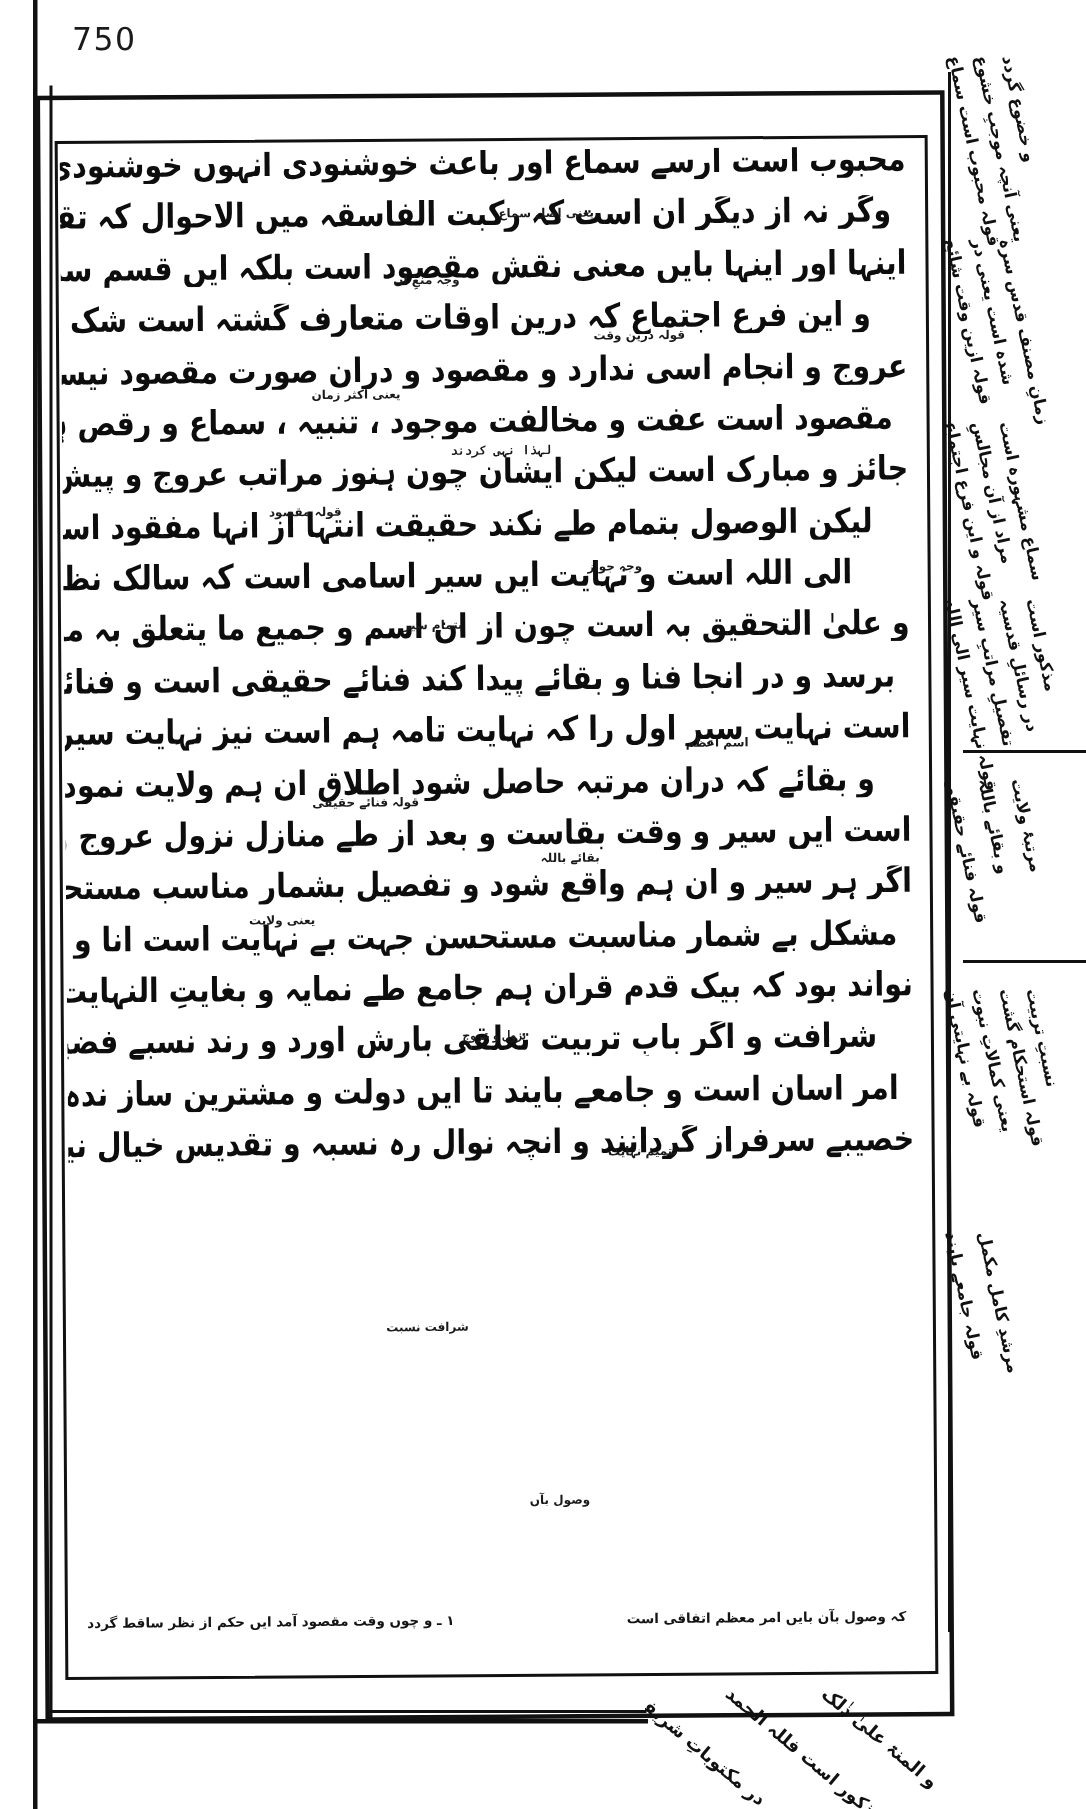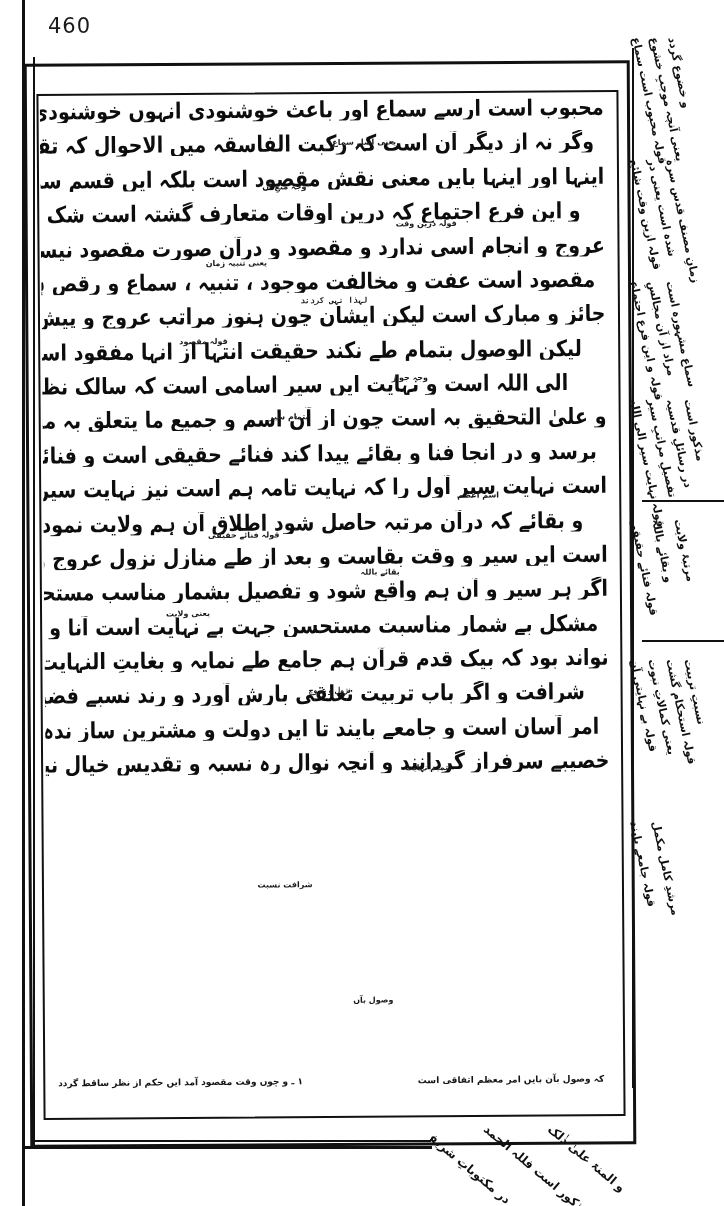--- a/index.html
+++ b/index.html
@@ -191,21 +191,21 @@
     width: 398px;
     height: 2px;
     background: #111;
   }
 </style>
 </head>
 <body>
 
 <div id="page">
 
-  <div class="page-number">460</div>
+  <div class="page-number">750</div>
 
   <div class="scan-edge-left"></div>
   <div class="scan-edge-left2"></div>
   <div class="scan-bottom"></div>
   <div class="scan-bottom2"></div>
 
   <div class="text-frame"></div>
   <div class="text-frame-inner"></div>
 
   <div class="body-block">
@@ -226,21 +226,21 @@
     <p class="line">اگر ہر سیر و آن ہم واقع شود و تفصیل بشمار مناسب مستحسن در آن تحقق گردد و ہرگز نہایت آن مرتبہ ہر اسمہ</p>
     <p class="line ind-2">مشکل بے شمار مناسبت مستحسن جہت بے نہایت است آنا و وقت نہایت عروج و آخر خواہند بود و از آن ہم اندازہ</p>
     <p class="line">نواند بود کہ بیک قدم قرآن ہم جامع طے نمایہ و بغایتِ النہایت برسد و اگر جا اینجا استعلاک گشت نہی</p>
     <p class="line ind-1">شرافت و اگر بابِ تربیت تعلقی بارش آورد و رند نسبے فضیلت گمان کنی کہ وصول بآن ہم</p>
     <p class="line ind-2">امر آسان است و جامعے بایند تا ایں دولت و مشترین ساز ندہ تا از ایں میان بایں نعمت</p>
     <p class="line">خصیبے سرفراز گردانند و آنچہ نوال رہ نسبہ و تقدیس خیال نیکی بہ باعث کہ بینِ نسبہ تقدیس است</p>
 
     <span class="gloss" style="top:38px;  right:210px;">یعنی اصل سماع</span>
     <span class="gloss" style="top:82px;  right:300px;">وجہ منعِ آں</span>
     <span class="gloss" style="top:120px; right:150px;">قولہ درین وقت</span>
-    <span class="gloss" style="top:158px; right:340px;">یعنی تنبیہ زمان</span>
+    <span class="gloss" style="top:158px; right:340px;">یعنی اکثر زمان</span>
     <span class="gloss" style="top:196px; right:240px;font-family:Liberation Mono, monospace;">لہذا نہی کردند</span>
     <span class="gloss" style="top:236px; right:380px;">قولہ مقصود</span>
     <span class="gloss" style="top:274px; right:180px;">وجہ جواز</span>
     <span class="gloss" style="top:312px; right:300px;">بتمام سیر</span>
     <span class="gloss" style="top:392px; right:110px;">اسم اعظم</span>
     <span class="gloss" style="top:430px; right:330px;">قولہ فنائے حقیقی</span>
     <span class="gloss" style="top:468px; right:210px;">بقائے باللہ</span>
     <span class="gloss" style="top:508px; right:400px;">یعنی ولایت</span>
     <span class="gloss" style="top:586px; right:260px;font-family:Liberation Serif, serif;">نزول و عروج</span>
     <span class="gloss" style="top:664px; right:160px;">تتمیم نہایت</span>

